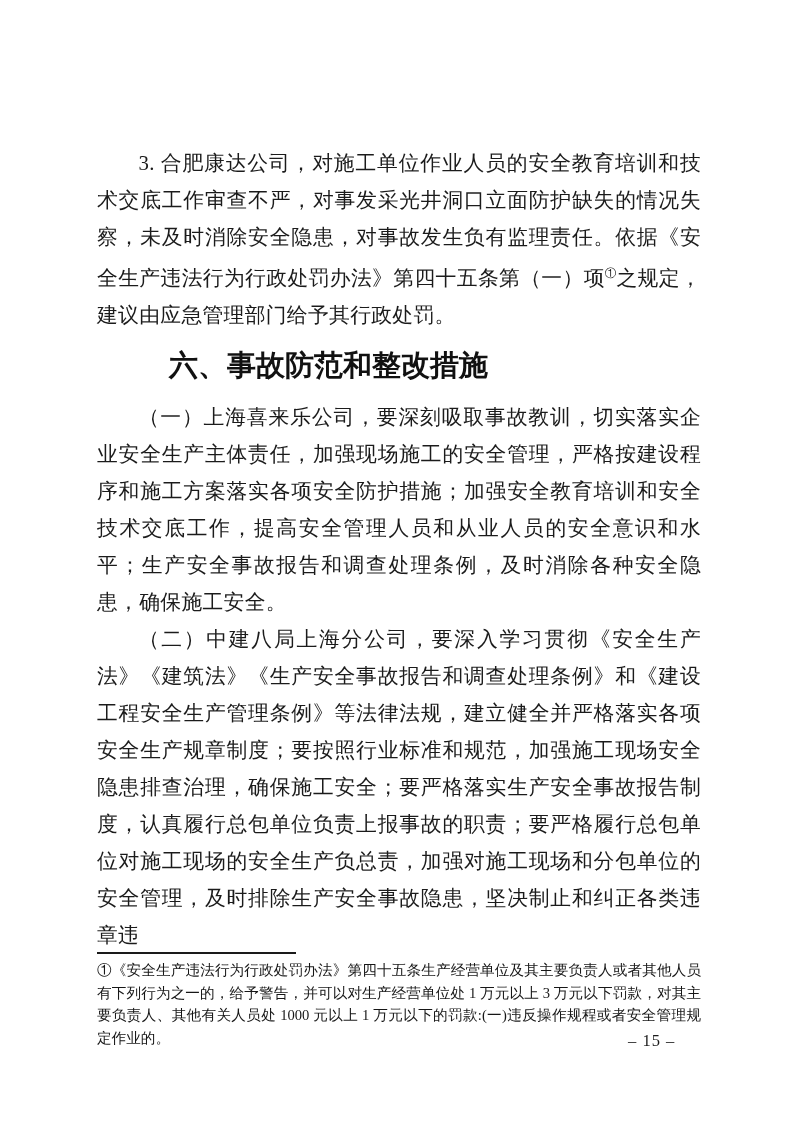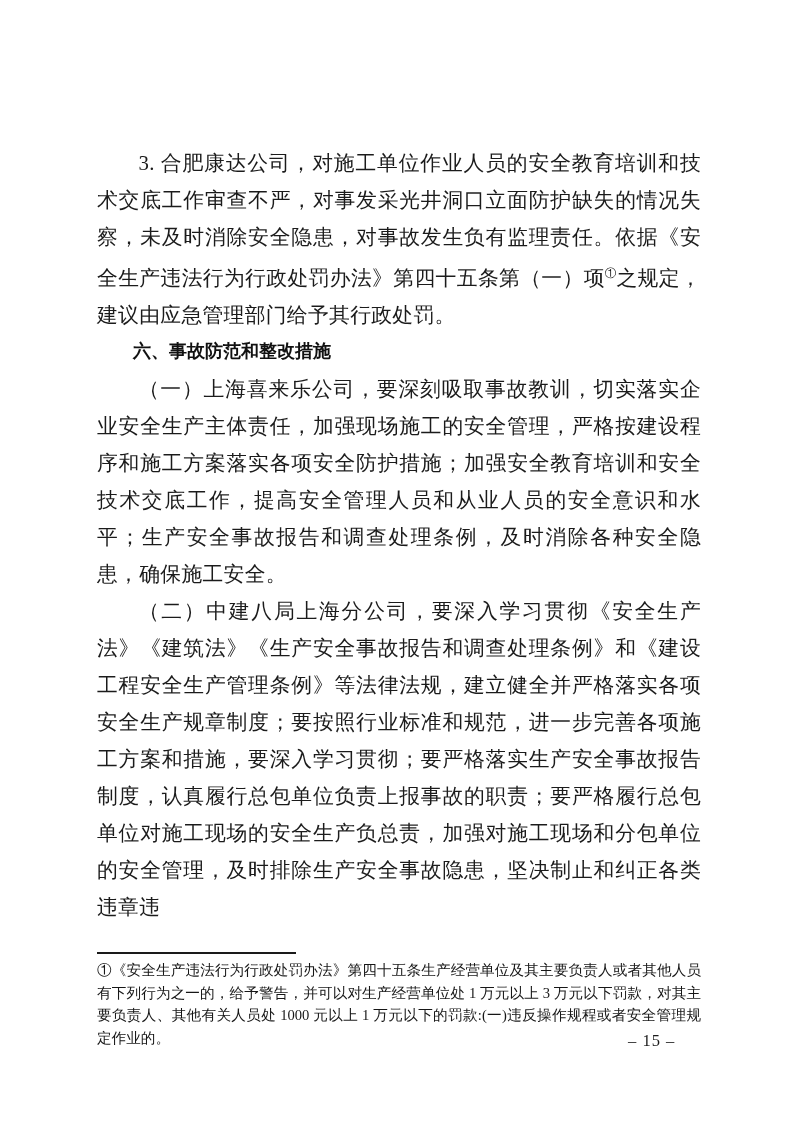--- a/index.html
+++ b/index.html
@@ -24,24 +24,24 @@
   }
   .para {
     margin: 0;
     font-size: 20.8px;
     line-height: 37px;
     text-align: justify;
     text-indent: 2em;
     letter-spacing: 0.3px;
   }
   .heading {
-    margin: 0;
+    margin: 14px;
     font-family: "Liberation Sans", sans-serif;
     font-weight: 700;
-    font-size: 18px;
+    font-size: 29px;
     line-height: 37px;
     text-indent: 2em;
     color: #111111;
   }
   .sup {
     font-size: 11.5px;
     vertical-align: 8px;
     letter-spacing: 0;
   }
   .footnote {
@@ -79,21 +79,21 @@
 <div class="page">
 
   <div class="content">
 
     <p class="para"><span>3. 合肥康达公司，对施工单位作业人员的安全教育培训和技术交底工作审查不严，对事发采光井洞口立面防护缺失的情况失察，未及时消除安全隐患，对事故发生负有监理责任。依据《安全生产违法行为行政处罚办法》第四十五条第（一）项</span><span class="sup">①</span><span>之规定，建议由应急管理部门给予其行政处罚。</span></p>
 
     <h2 class="heading">六、事故防范和整改措施</h2>
 
     <p class="para">（一）上海喜来乐公司，要深刻吸取事故教训，切实落实企业安全生产主体责任，加强现场施工的安全管理，严格按建设程序和施工方案落实各项安全防护措施；加强安全教育培训和安全技术交底工作，提高安全管理人员和从业人员的安全意识和水平；生产安全事故报告和调查处理条例，及时消除各种安全隐患，确保施工安全。</p>
 
-    <p class="para">（二）中建八局上海分公司，要深入学习贯彻《安全生产法》《建筑法》《生产安全事故报告和调查处理条例》和《建设工程安全生产管理条例》等法律法规，建立健全并严格落实各项安全生产规章制度；要按照行业标准和规范，进一步完善各项施工方案和措施，要深入学习贯彻；要严格落实生产安全事故报告制度，认真履行总包单位负责上报事故的职责；要严格履行总包单位对施工现场的安全生产负总责，加强对施工现场和分包单位的安全管理，及时排除生产安全事故隐患，坚决制止和纠正各类违章违</p>
+    <p class="para">（二）中建八局上海分公司，要深入学习贯彻《安全生产法》《建筑法》《生产安全事故报告和调查处理条例》和《建设工程安全生产管理条例》等法律法规，建立健全并严格落实各项安全生产规章制度；要按照行业标准和规范，加强施工现场安全隐患排查治理，确保施工安全；要严格落实生产安全事故报告制度，认真履行总包单位负责上报事故的职责；要严格履行总包单位对施工现场的安全生产负总责，加强对施工现场和分包单位的安全管理，及时排除生产安全事故隐患，坚决制止和纠正各类违章违</p>
 
   </div>
 
   <div class="footnote">
     <div class="footnote-rule"></div>
     <div class="footnote-text">①《安全生产违法行为行政处罚办法》第四十五条生产经营单位及其主要负责人或者其他人员有下列行为之一的，给予警告，并可以对生产经营单位处 1 万元以上 3 万元以下罚款，对其主要负责人、其他有关人员处 1000 元以上 1 万元以下的罚款:(一)违反操作规程或者安全管理规定作业的。</div>
   </div>
 
   <div class="page-number">– 15 –</div>
 

